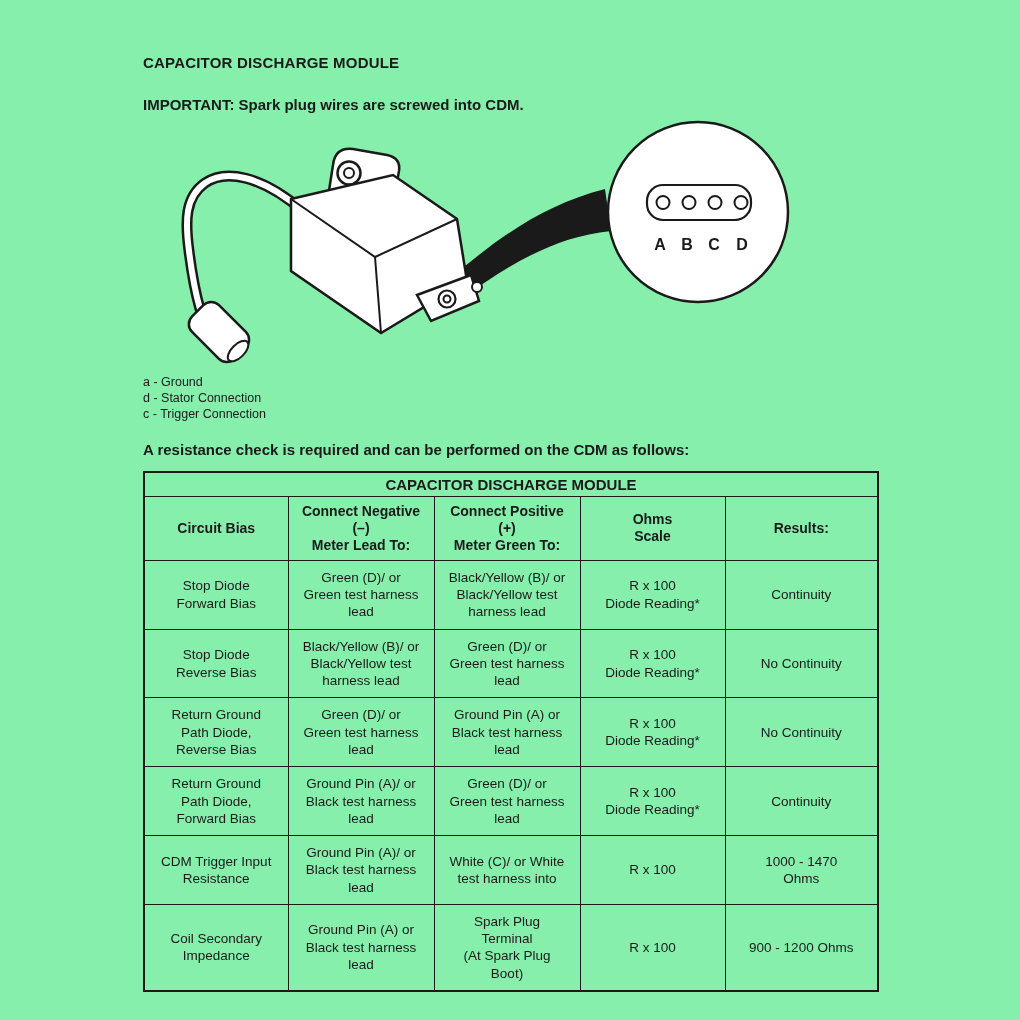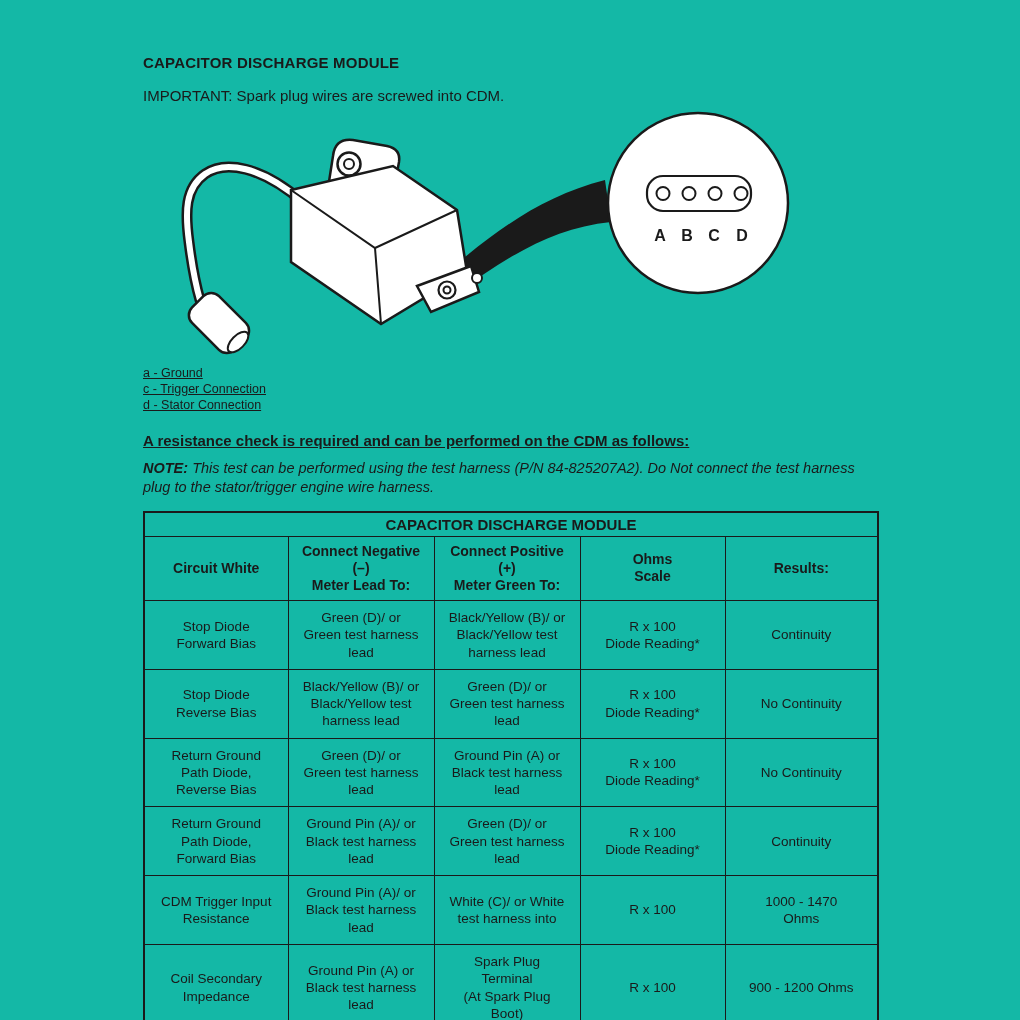--- a/index.html
+++ b/index.html
@@ -4,32 +4,32 @@
 <style>
   * { box-sizing: border-box; margin: 0; padding: 0; }
   html, body { background: #ffffff; }
   body {
     width: 1020px; height: 1020px;
     font-family: "Liberation Sans", sans-serif;
     color: #1a1a1a;
     position: relative;
     overflow: hidden;
   }
-  .page { position: absolute; inset: 0; background: #14b8a6; }
+  .page { position: absolute; inset: 0; background: #86efac; }
   .content { position: absolute; left: 143px; top: 54px; width: 734px; }
 
   .doc-title { font-size: 15px; font-weight: bold; letter-spacing: .2px; }
-  .important  { font-size: 15px; font-weight: normal; margin-top: 16px; }
+  .important  { font-size: 15px; font-weight: bold; margin-top: 25px; }
 
   .diagram { position: relative; height: 252px; margin-top: 6px; }
   .diagram svg { position: absolute; left: -2px; top: 0; }
 
-  .legend { margin-top: 4px; font-size: 12.5px; line-height: 1.27; text-decoration: underline; }
-
-  .res-heading { font-size: 15px; font-weight: bold; margin-top: 18px; text-decoration: underline; }
+  .legend { margin-top: 4px; font-size: 12.5px; line-height: 1.27; }
+
+  .res-heading { font-size: 15px; font-weight: bold; margin-top: 18px; }
 
   .note { font-size: 14.5px; font-style: italic; margin-top: 10px; line-height: 1.35; }
   .note .note-label { font-weight: bold; }
 
   table.cdm {
     width: 734px; margin-top: 13px;
     border-collapse: collapse; table-layout: fixed;
     border: 2px solid #1a1a1a;
   }
   table.cdm th, table.cdm td {
@@ -87,42 +87,41 @@
           <text x="519" y="131">A</text>
           <text x="546" y="131">B</text>
           <text x="573" y="131">C</text>
           <text x="601" y="131">D</text>
         </g>
       </svg>
     </div>
 
     <div class="legend">
       <div>a - Ground</div>
+      <div>d - Stator Connection</div>
       <div>c - Trigger Connection</div>
-      <div>d - Stator Connection</div>
     </div>
 
     <div class="res-heading">A resistance check is required and can be performed on the CDM as follows:</div>
 
-    <p class="note"><span class="note-label">NOTE:</span><span> This test can be performed using the test harness (P/N 84-825207A2). Do Not connect the test harness plug to the stator/trigger engine wire harness.</span></p>
 
     <table class="cdm">
       <colgroup>
         <col style="width:144px">
           <col style="width:146px">
           <col style="width:146px">
           <col style="width:145px">
           <col style="width:153px">
       </colgroup>
       <thead>
         <tr class="tbl-title">
           <th colspan="5">CAPACITOR DISCHARGE MODULE</th>
         </tr>
         <tr>
-          <th class="col-head">Circuit White</th>
+          <th class="col-head">Circuit Bias</th>
           <th class="col-head">Connect Negative
 (–)
 Meter Lead To:</th>
           <th class="col-head">Connect Positive
 (+)
 Meter Green To:</th>
           <th class="col-head">Ohms
 Scale</th>
           <th class="col-head">Results:</th>
         </tr>

